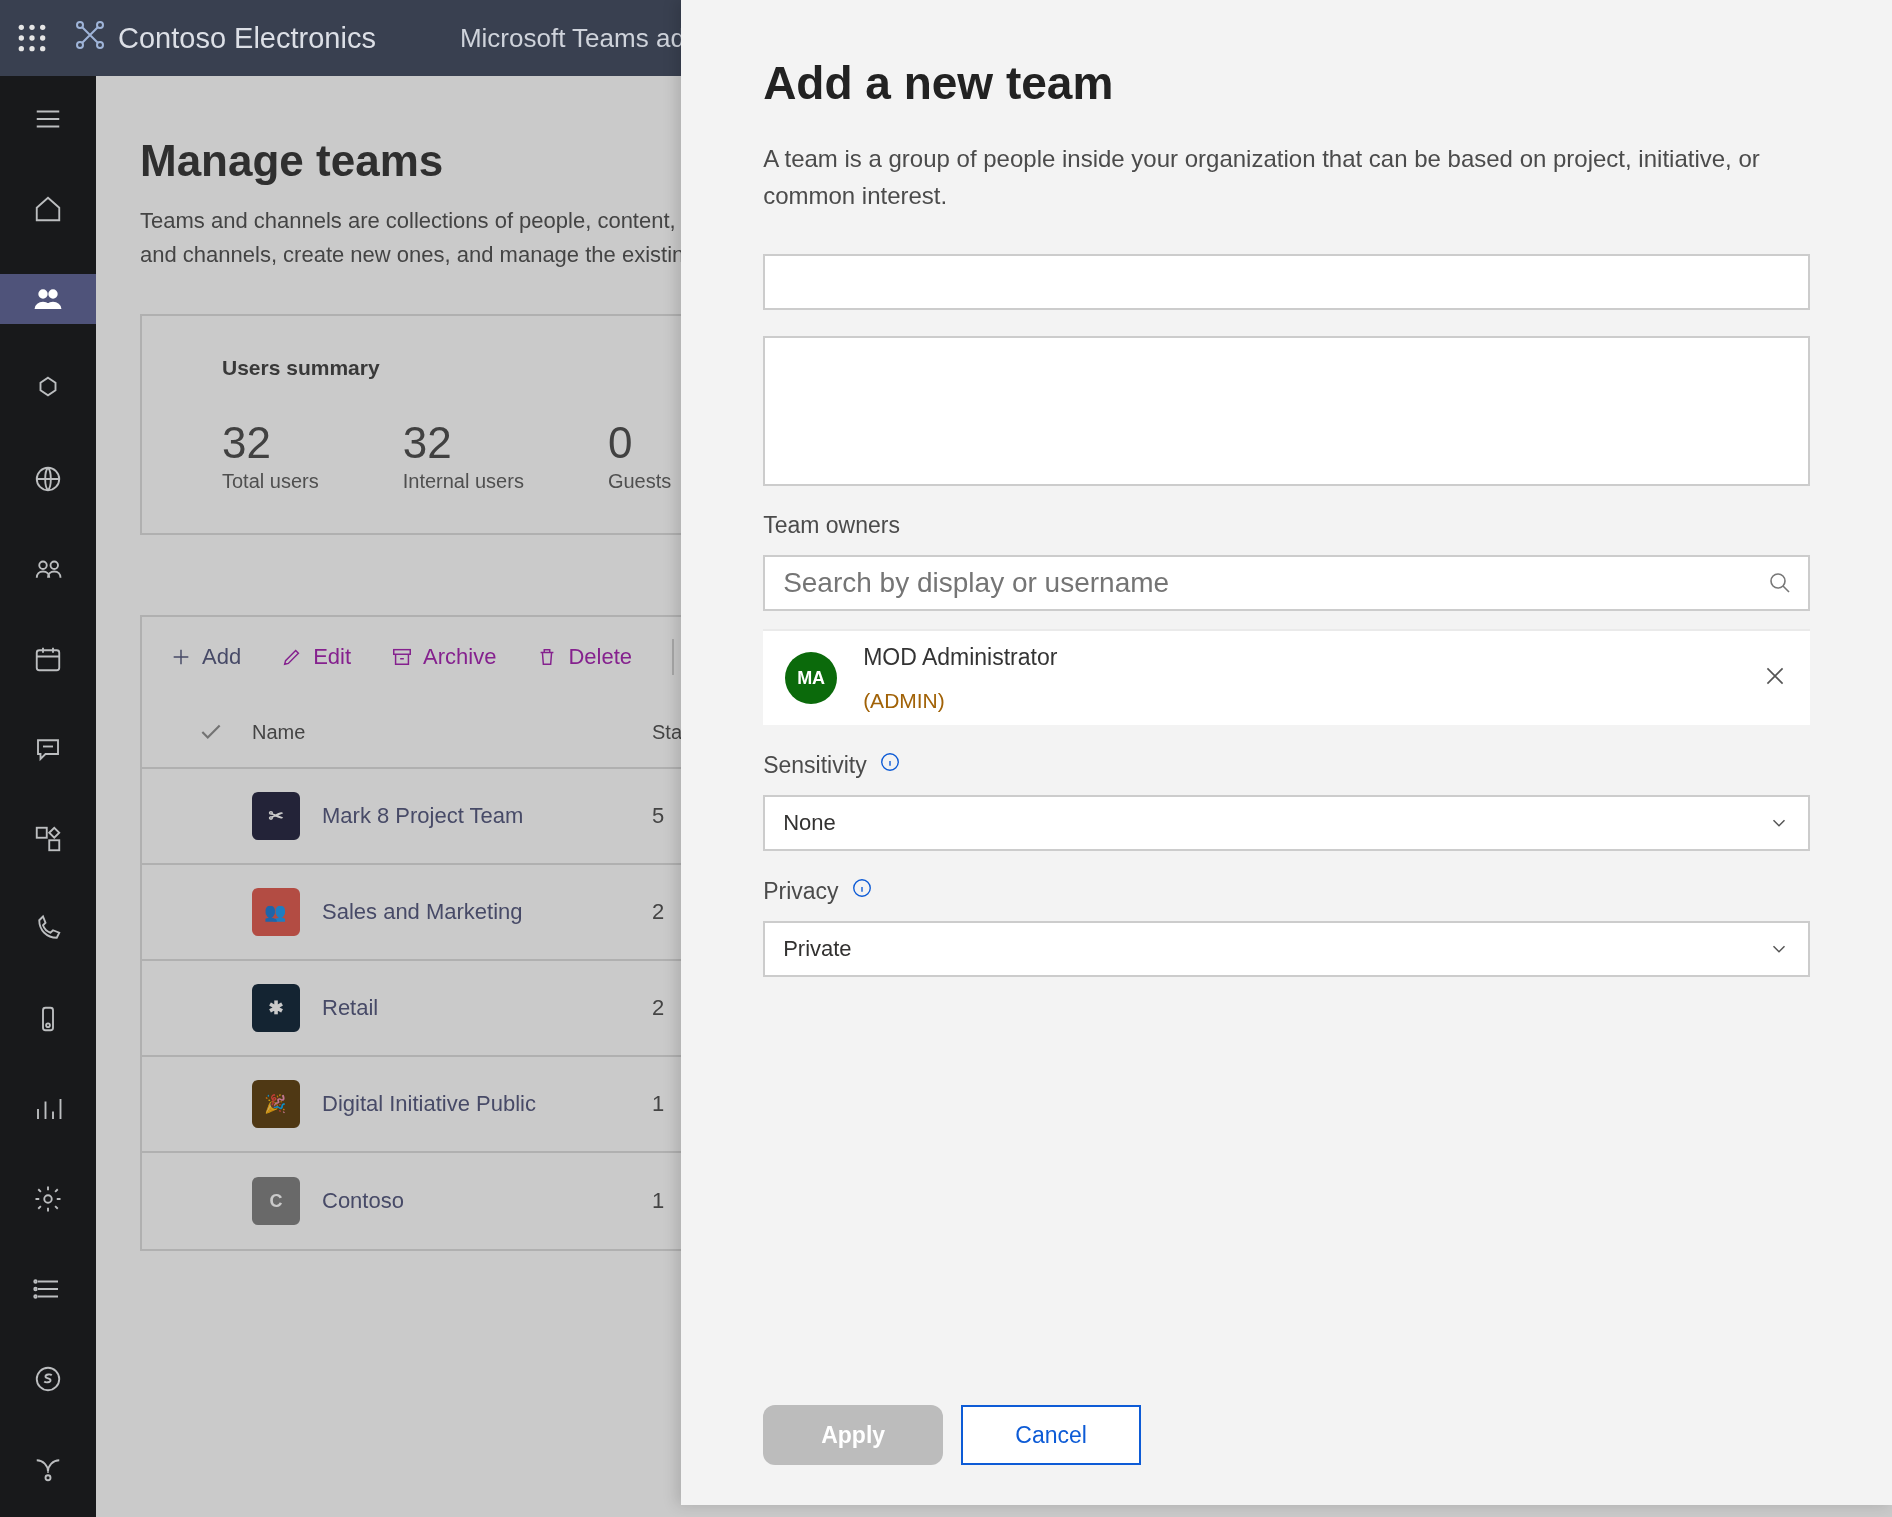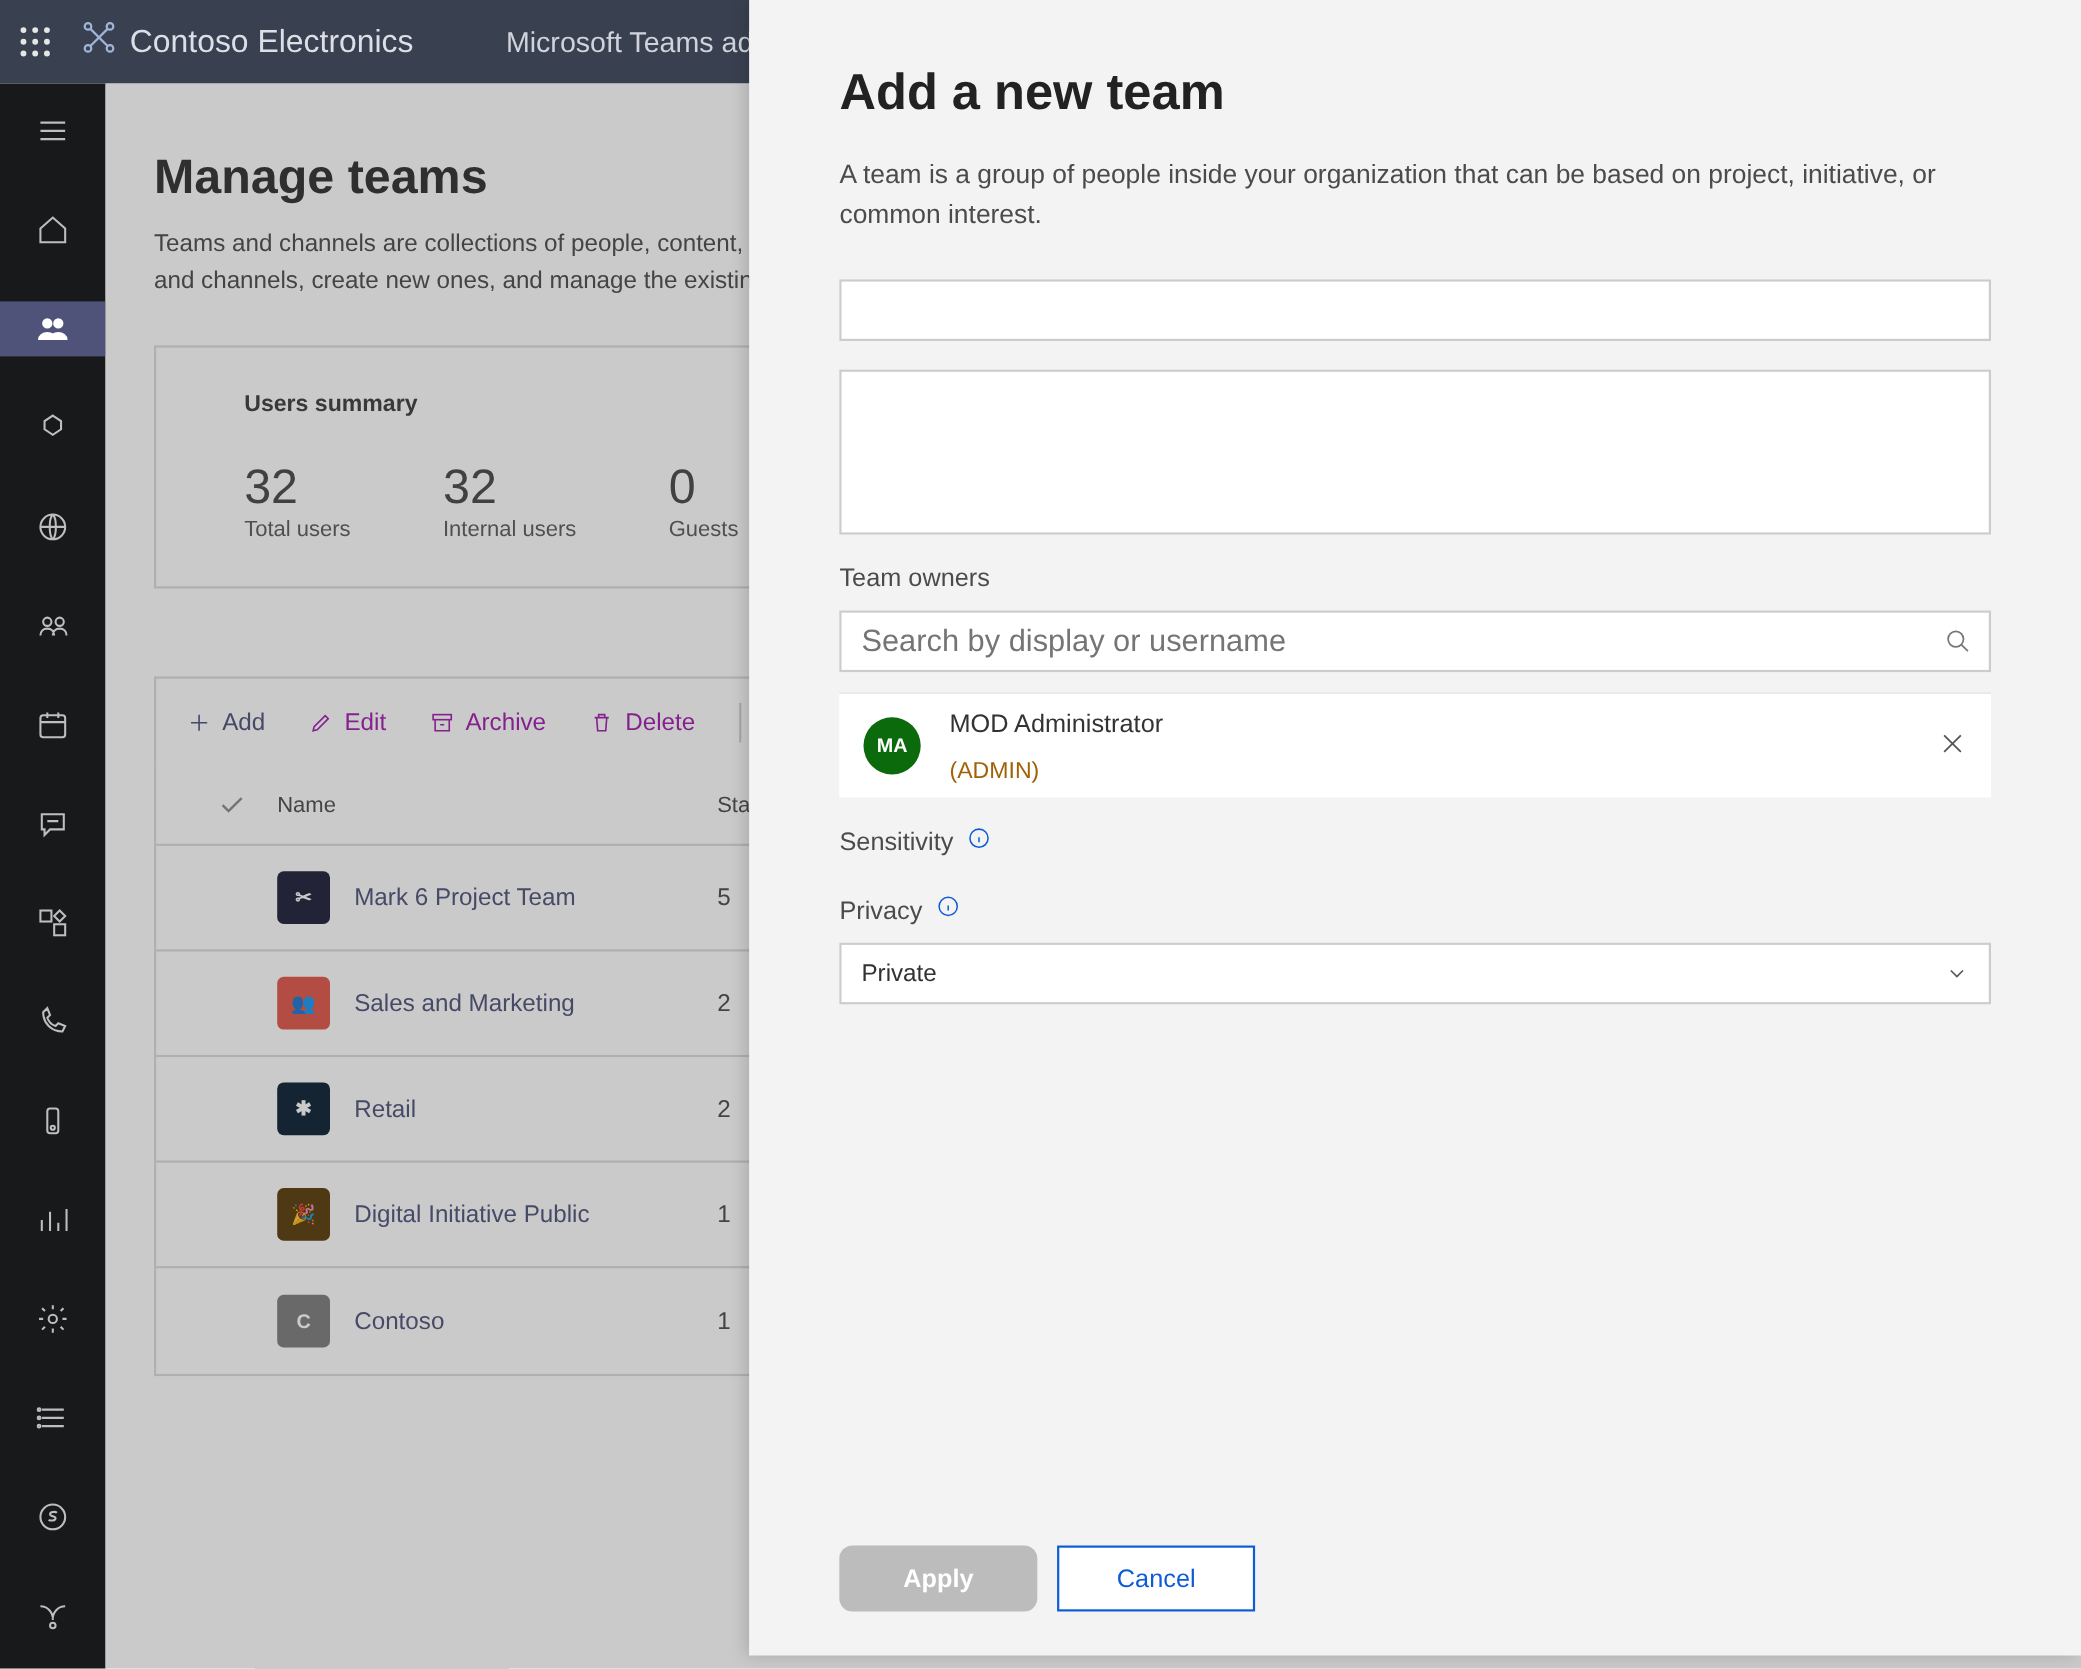--- a/index.html
+++ b/index.html
@@ -285,21 +285,21 @@
         </div>
       <div class="namecol">Name</div>
       <div class="stdcol">Standard channels</div>
       <div class="privcol">Private channels</div>
     </div>
     <div id="rows">
         <div class="tblrow">
           <div class="chkcol"></div>
           <div class="namecol" style="display:flex;align-items:center">
             <div class="rowicon" style="background:#1e1e3a">✂</div>
-            <span class="rowname">Mark 6 Project Team</span>
+            <span class="rowname">Mark 8 Project Team</span>
           </div>
           <div class="stdcol">5</div>
           <div class="privcol">0</div>
         </div>
         <div class="tblrow">
           <div class="chkcol"></div>
           <div class="namecol" style="display:flex;align-items:center">
             <div class="rowicon" style="background:#e0564a">👥</div>
             <span class="rowname">Sales and Marketing</span>
           </div>
@@ -373,20 +373,26 @@
   </div>
 
   <div class="fieldgroup">
     <div class="field-label">
       <span>Sensitivity</span>
       <span class="info"><svg viewBox="0 0 24 24">
             <circle cx="12" cy="12" r="9"></circle>
             <path d="M12 8h0M12 11v5"></path>
           </svg></span>
     </div>
+    <div class="select">
+      <span>None</span>
+      <svg viewBox="0 0 24 24">
+          <path d="M6 9l6 6 6-6"></path>
+        </svg>
+    </div>
   </div>
 
   <div class="fieldgroup">
     <div class="field-label">
       <span>Privacy</span>
       <span class="info"><svg viewBox="0 0 24 24">
             <circle cx="12" cy="12" r="9"></circle>
             <path d="M12 8h0M12 11v5"></path>
           </svg></span>
     </div>

